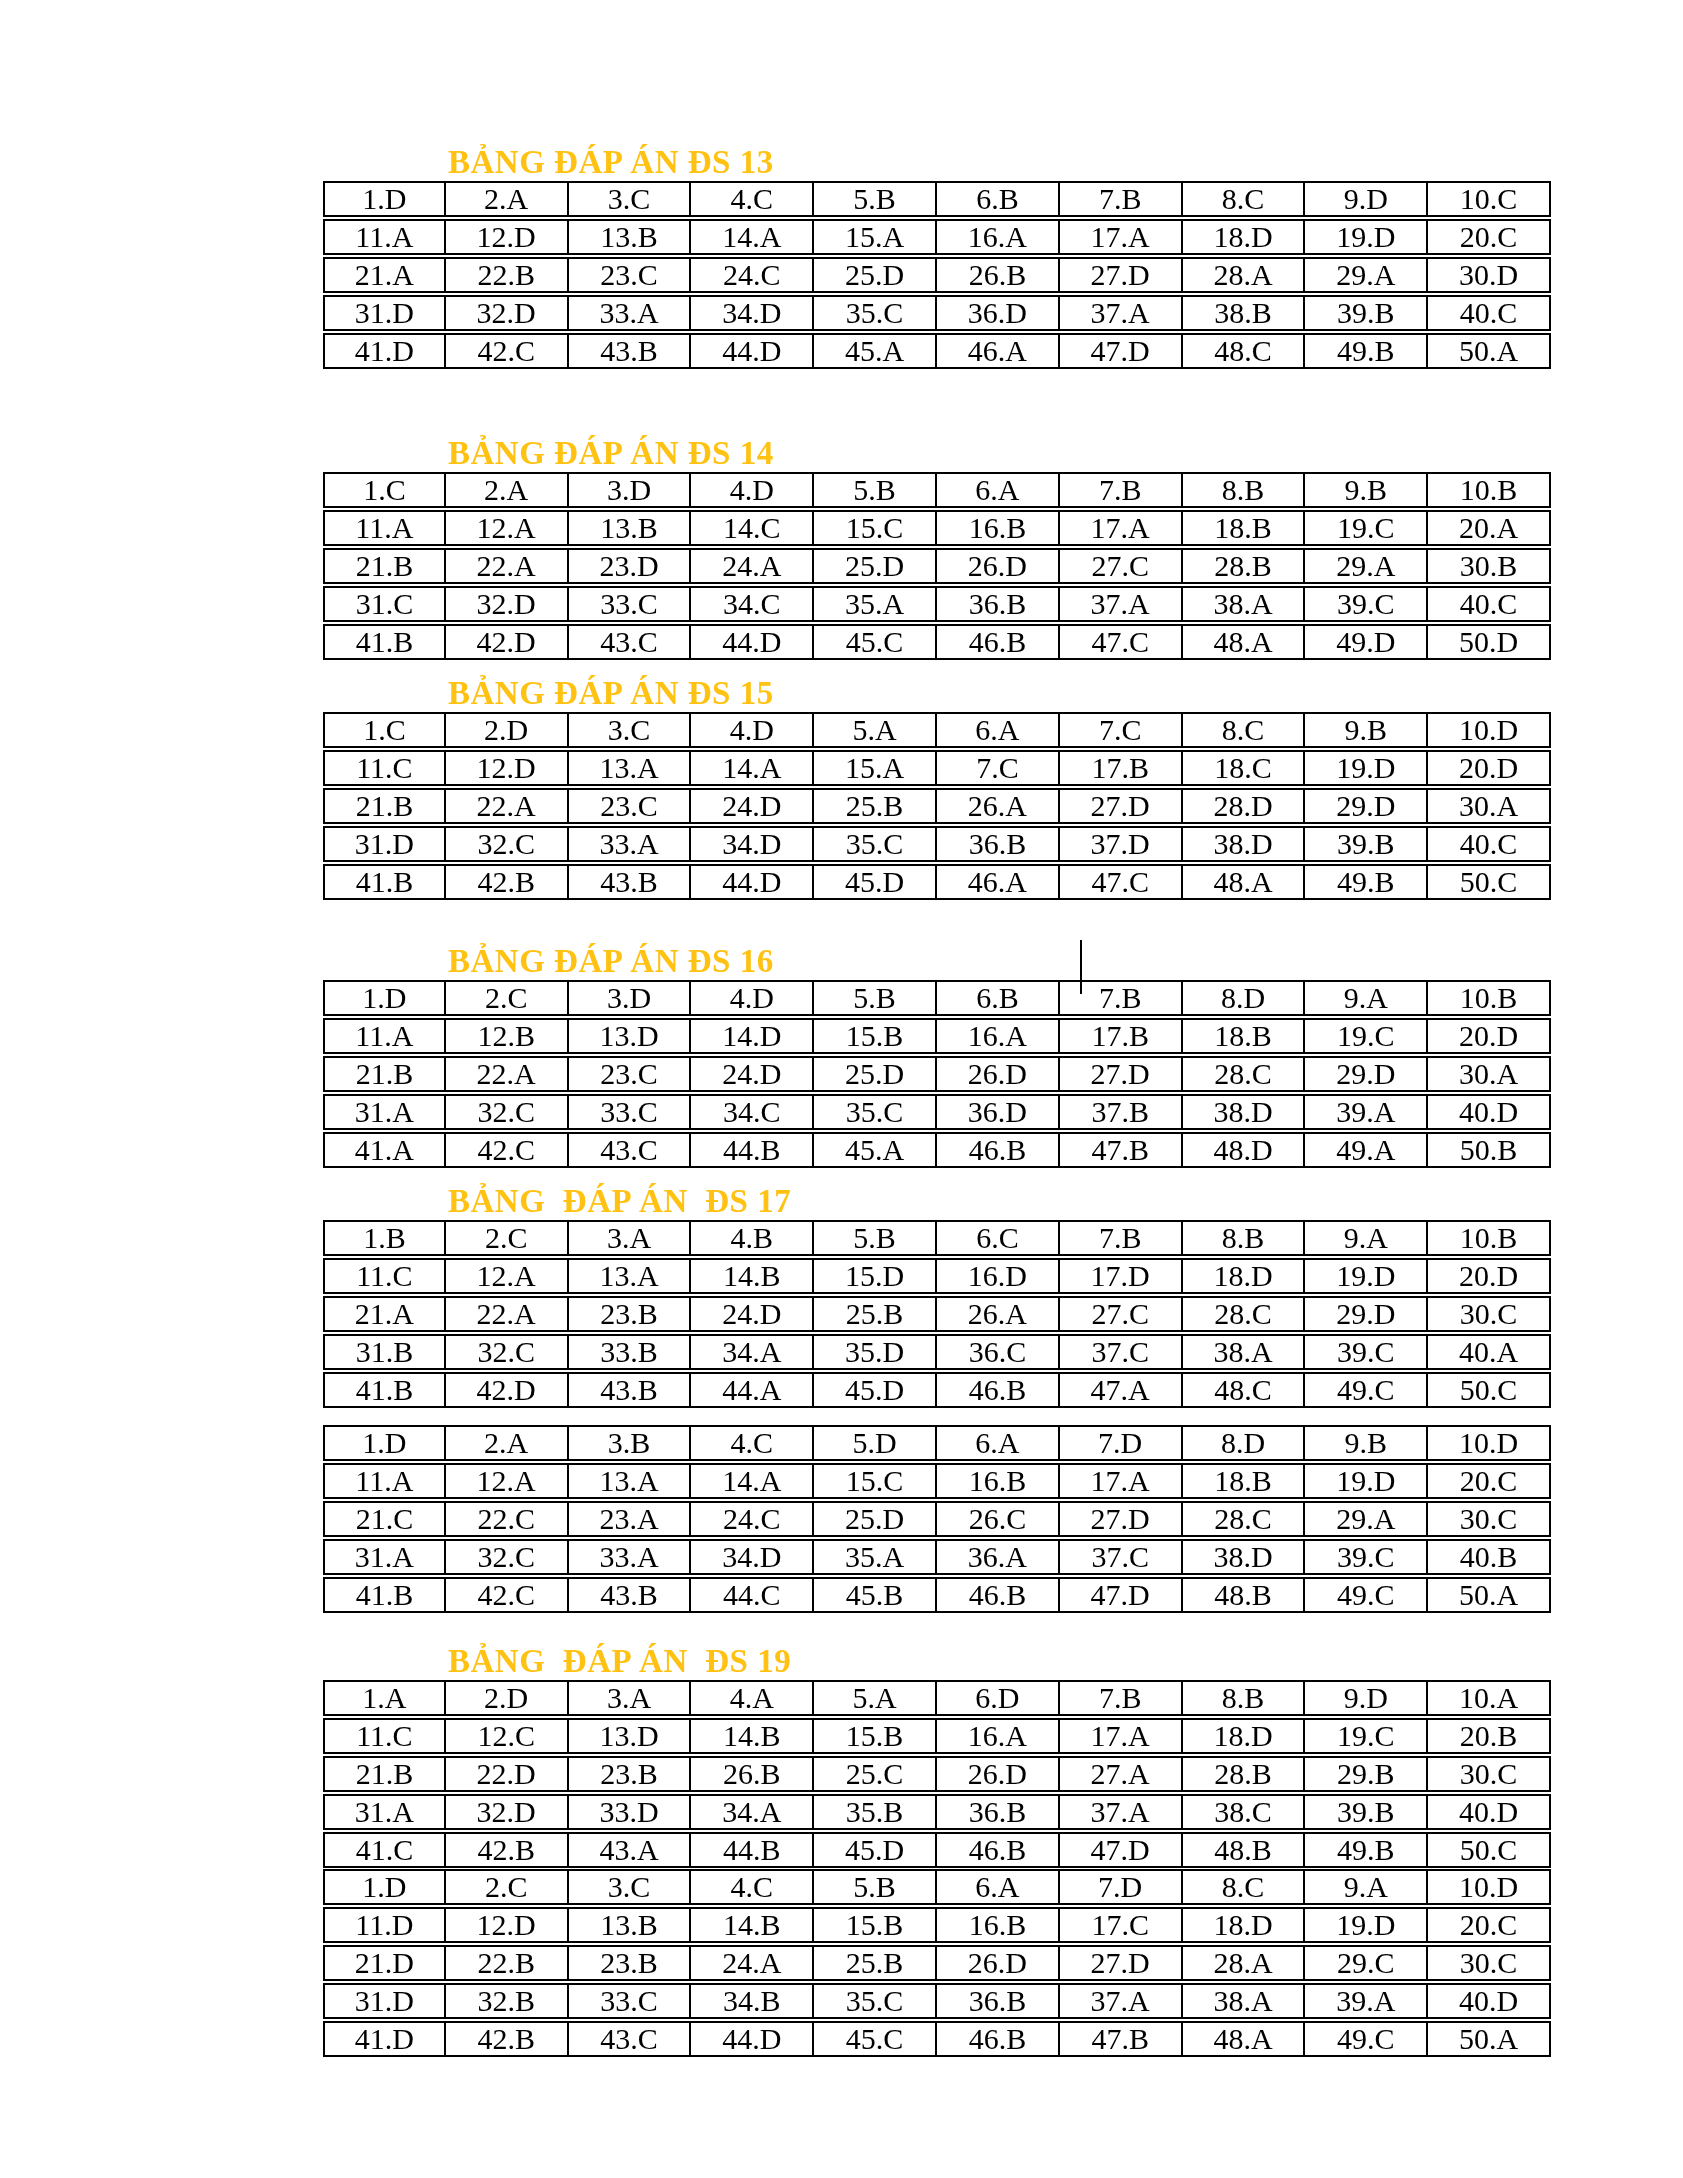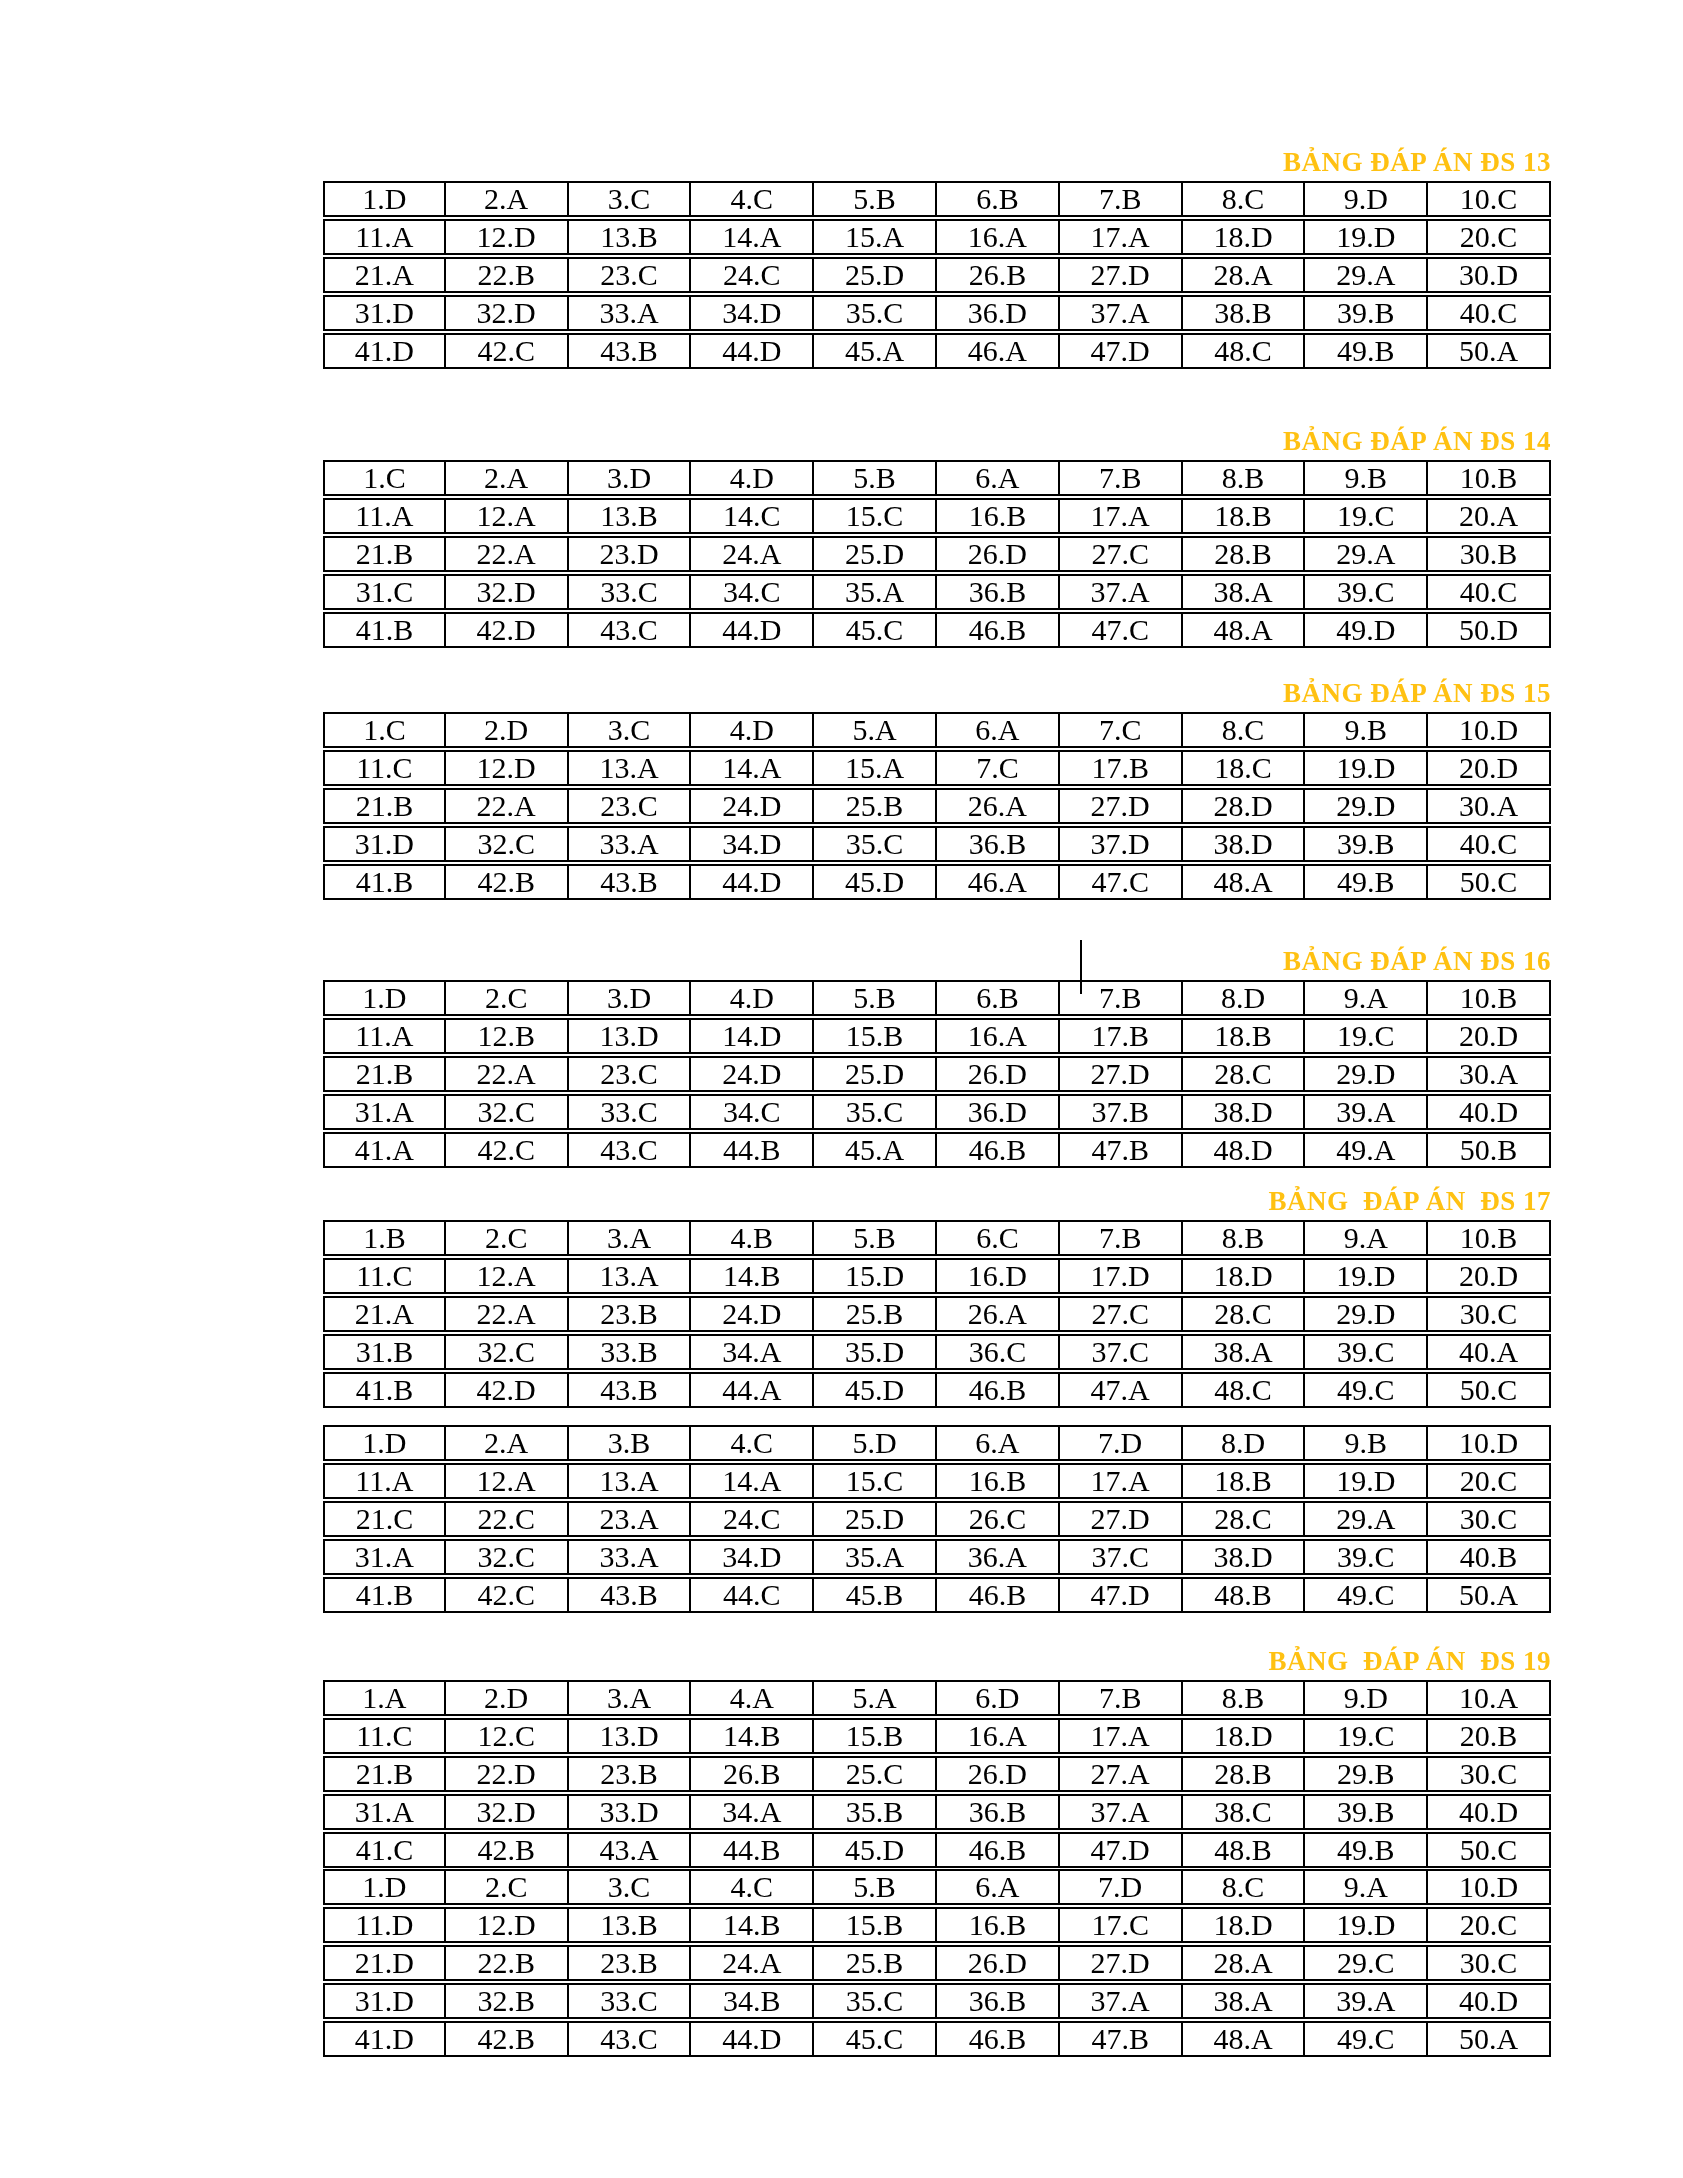--- a/index.html
+++ b/index.html
@@ -15,24 +15,24 @@
     color: #000000;
   }
   .section {
     position: absolute;
     left: 323px;
     width: 1228px;
   }
   .table-title {
     height: 36px;
     line-height: 34px;
-    text-align: right;
+    text-align: left;
     text-indent: 125px;
     font-weight: bold;
-    font-size: 27px;
+    font-size: 33px;
     letter-spacing: 0.5px;
     color: #FFC112;
     white-space: pre;
     position: relative;
   }
   .answer-table {
     width: 1228px;
   }
   .trow {
     display: flex;
@@ -123,21 +123,21 @@
         <div class="tcell">45.A</div>
         <div class="tcell">46.A</div>
         <div class="tcell">47.D</div>
         <div class="tcell">48.C</div>
         <div class="tcell">49.B</div>
         <div class="tcell">50.A</div>
       </div>
     </div>
 </div>
 
-<div class="section" style="top:424px">
+<div class="section" style="top:436px">
   <div class="table-title">BẢNG ĐÁP ÁN ĐS 14</div>
   <div class="answer-table">
       <div class="trow">
         <div class="tcell">1.C</div>
         <div class="tcell">2.A</div>
         <div class="tcell">3.D</div>
         <div class="tcell">4.D</div>
         <div class="tcell">5.B</div>
         <div class="tcell">6.A</div>
         <div class="tcell">7.B</div>

